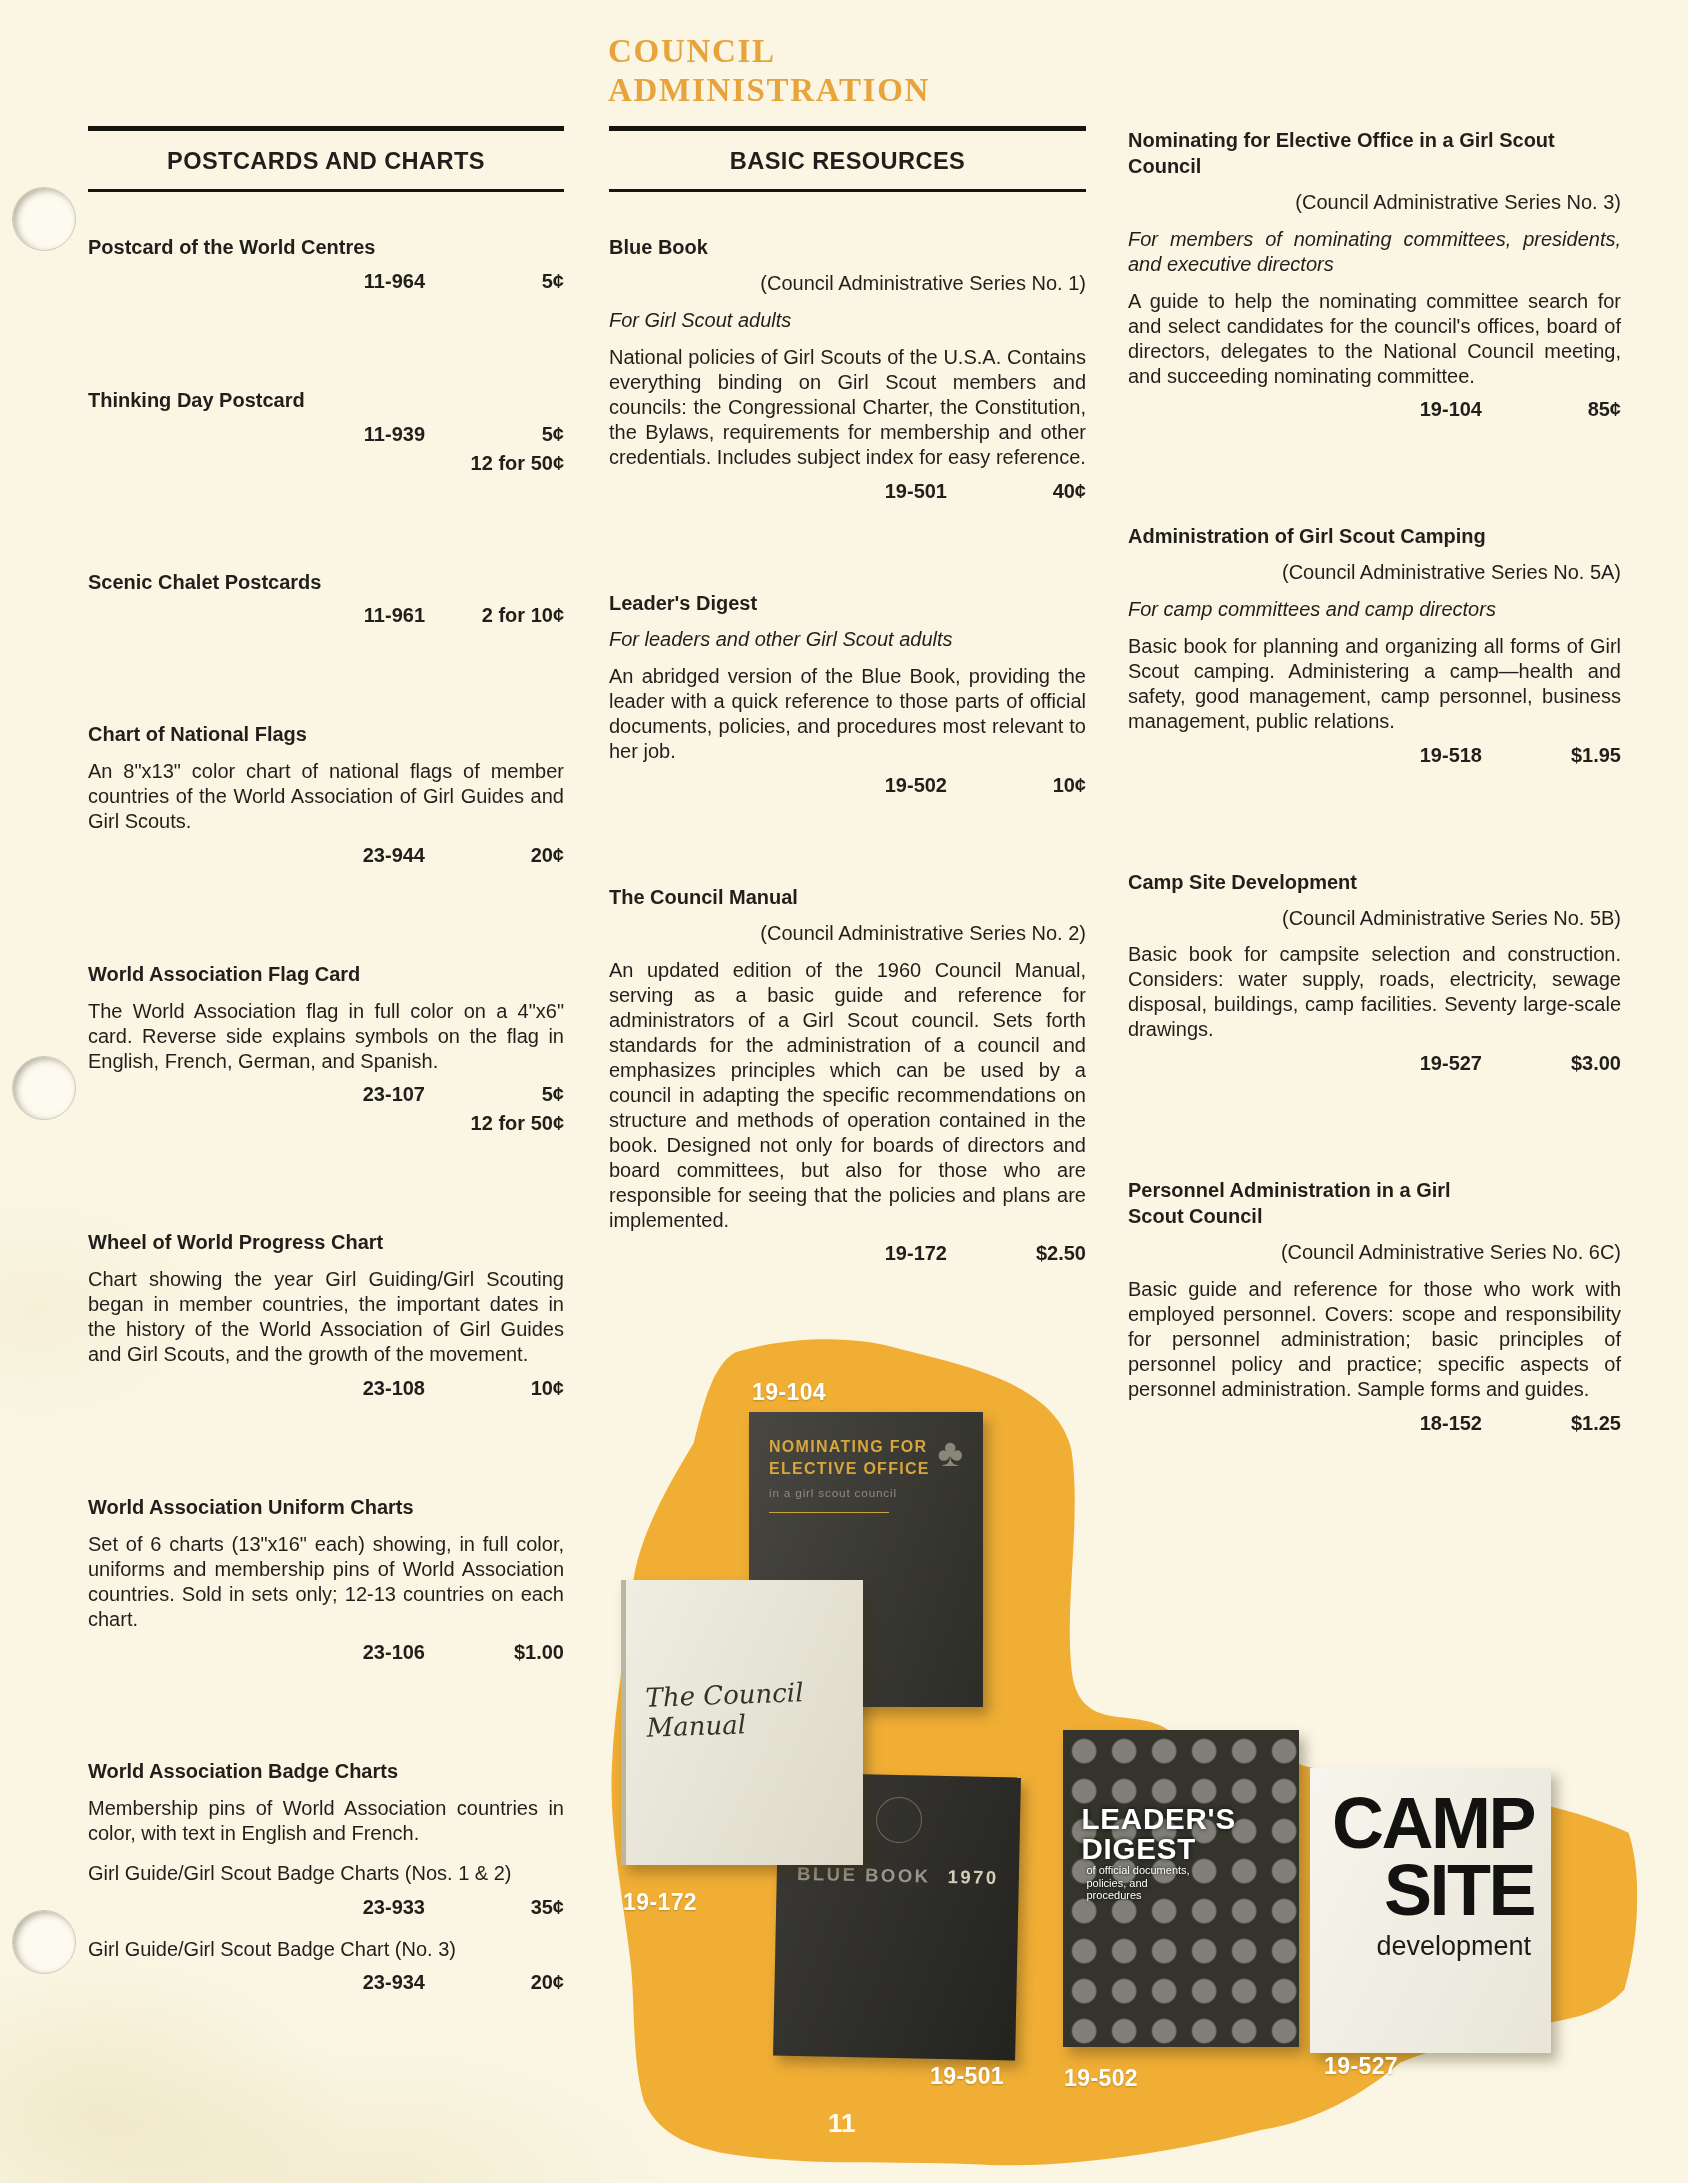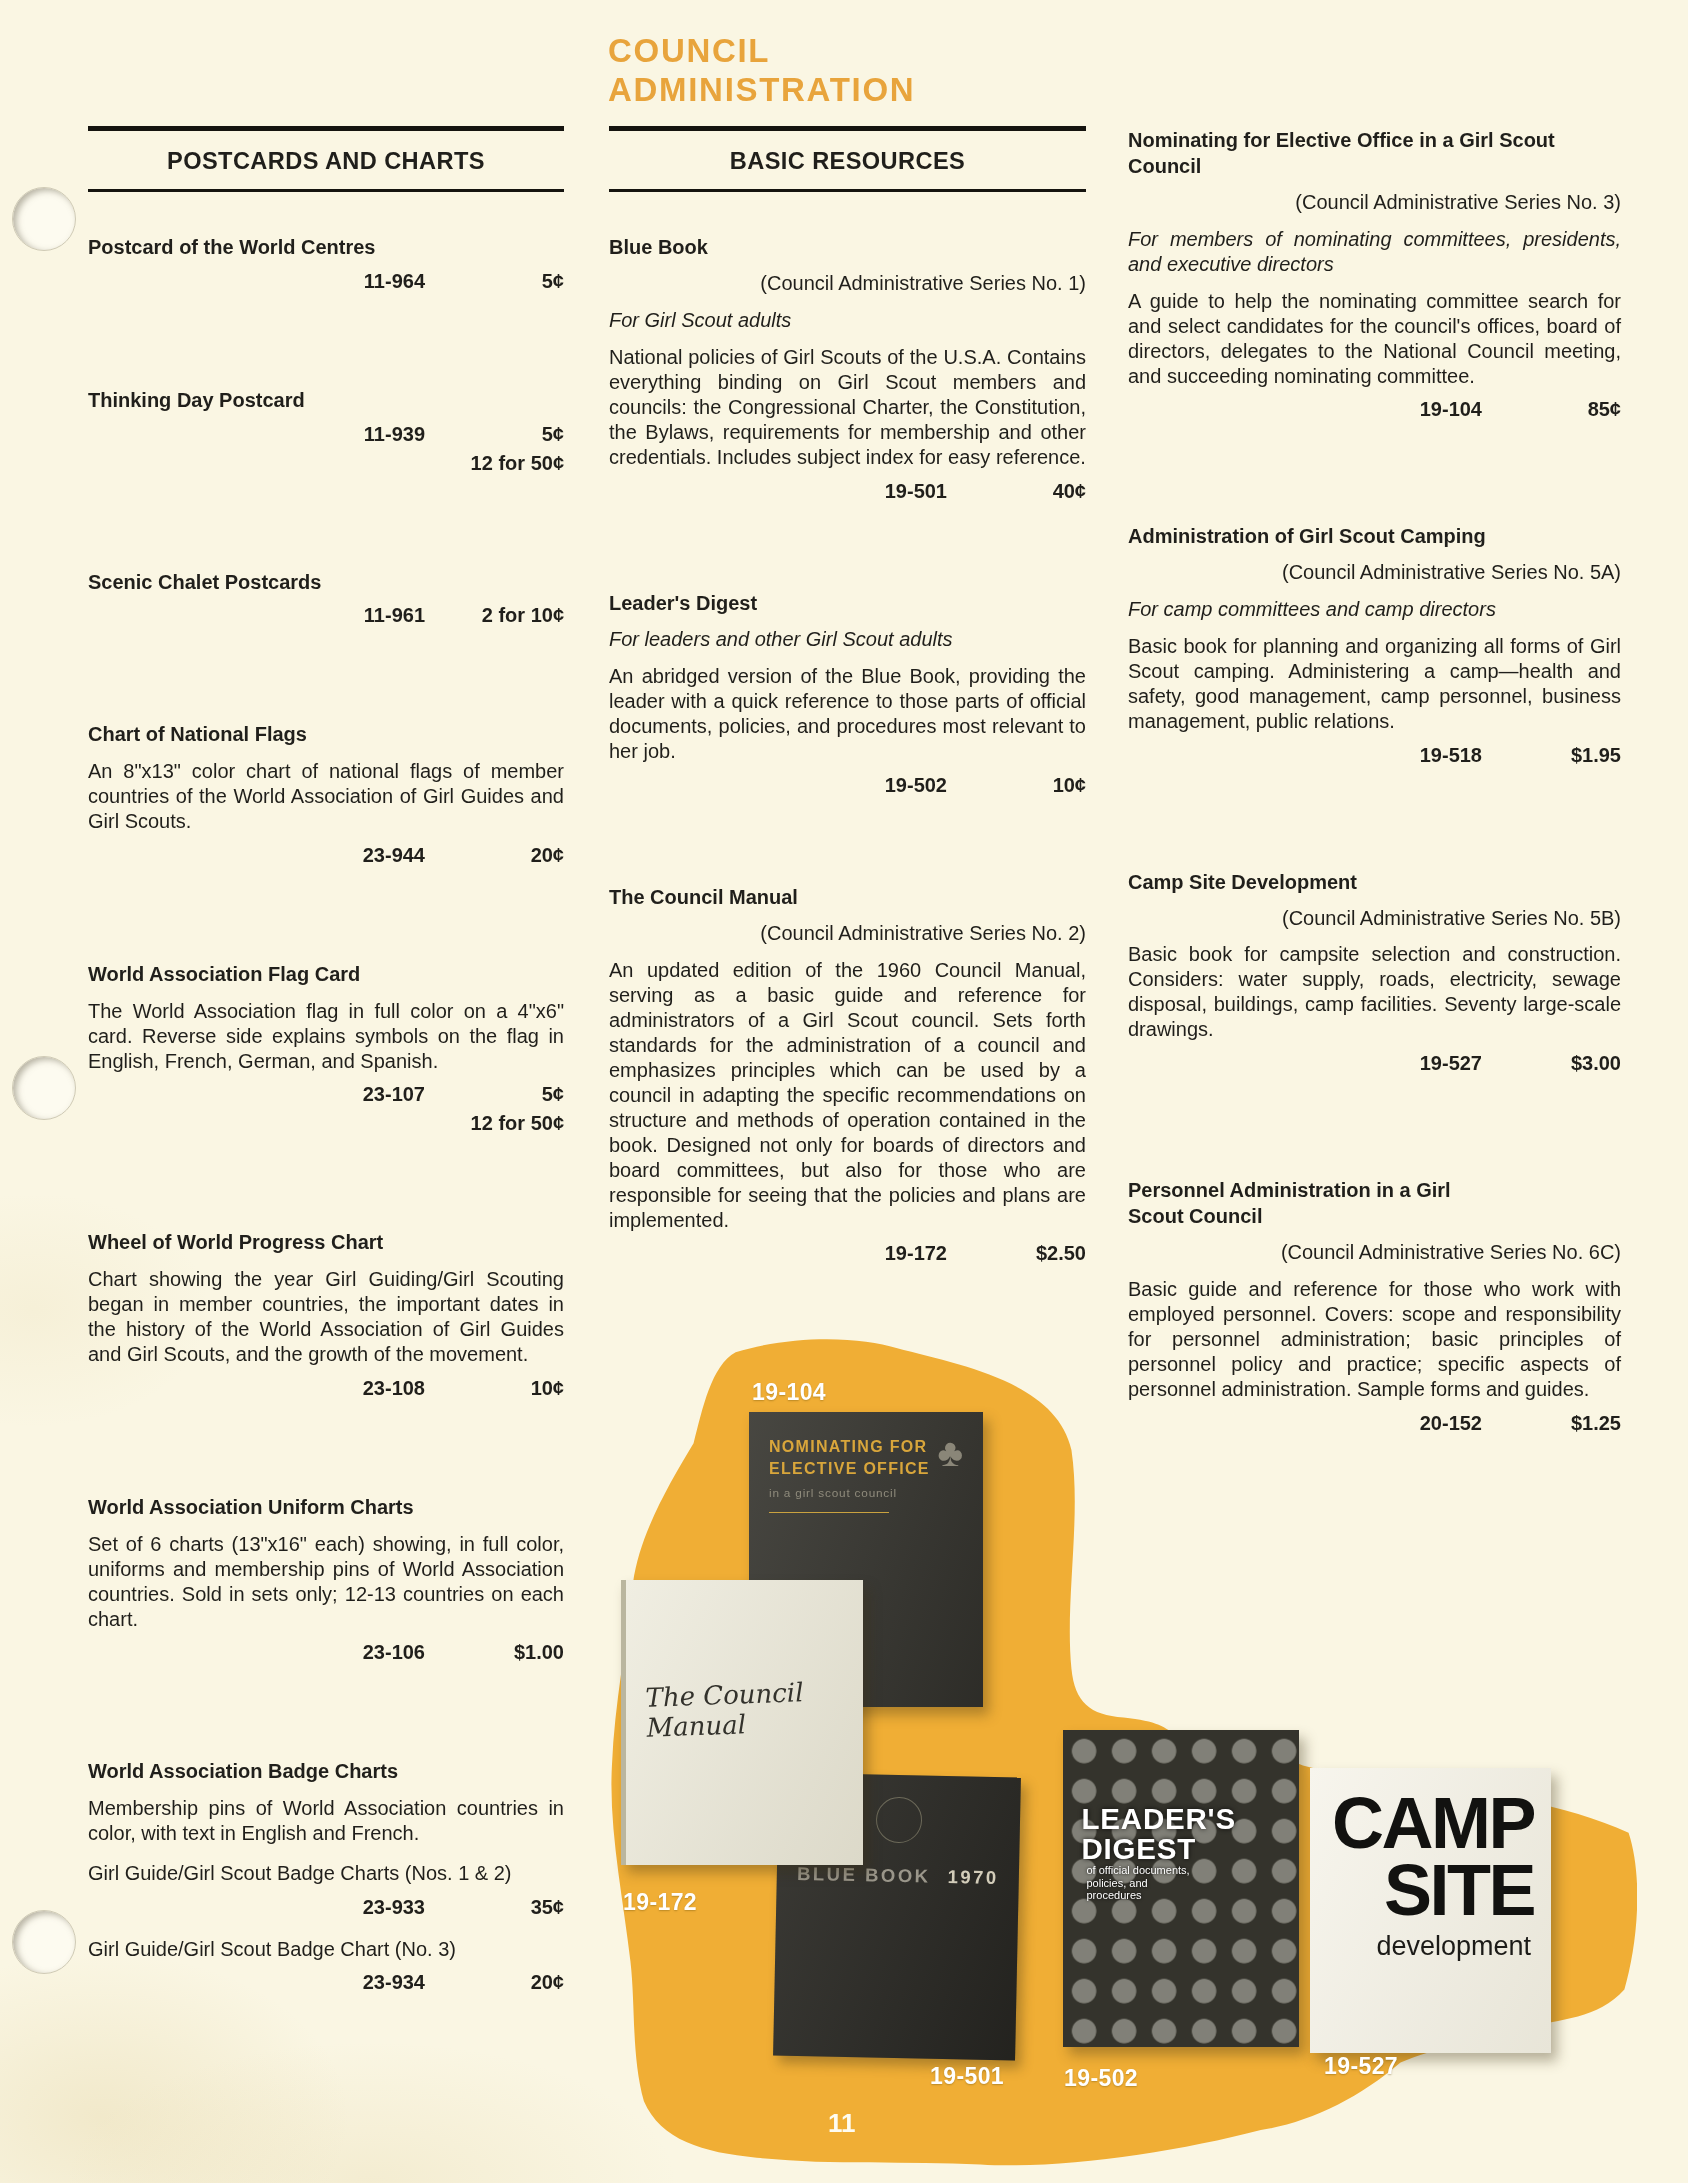--- a/index.html
+++ b/index.html
@@ -8,21 +8,21 @@
     background-color:#faf6e3;
     background-image:
       radial-gradient(ellipse 354px 236px at 6% 97%, rgba(210,186,115,.22), transparent 70%),
       radial-gradient(ellipse 438px 202px at 22% 100%, rgba(210,186,115,.16), transparent 70%),
       radial-gradient(ellipse 253px 168px at 2% 60%, rgba(210,186,115,.10), transparent 70%);
     font-family:"Liberation Sans",sans-serif;
     color:#201f1b;font-size:20px;
   }
   .doc-title{
     position:absolute;left:608px;top:32px;margin:0;
-    font-family:Liberation Sans, sans-serif;font-weight:bold;
+    font-family:Liberation Serif, serif;font-weight:bold;
     font-size:33px;line-height:1.18;color:#e8a43c;letter-spacing:1.7px;
   }
   .col{position:absolute;}
   .col1{left:88px;top:126px;width:476px;}
   .col2{left:609px;top:126px;width:477px;}
   .col3{left:1128px;top:127px;width:493px;}
   .col-header{
     border-top:5px solid #15140f;border-bottom:3.4px solid #15140f;
     text-align:center;font-weight:bold;font-size:23.6px;
     padding:17px 0 14.3px;letter-spacing:0.4px;margin-bottom:42px;
@@ -260,21 +260,21 @@
         <span class="code">19-527</span>
         <span class="price">$3.00</span>
       </div>
     </section>
 
     <section class="item">
       <h3 class="item-title narrow-title">Personnel Administration in a Girl Scout Council</h3>
       <div class="series">(Council Administrative Series No. 6C)</div>
       <p class="body-text" style="margin-bottom:0;">Basic guide and reference for those who work with employed personnel. Covers: scope and responsibility for personnel administration; basic principles of personnel policy and practice; specific aspects of personnel administration. Sample forms and guides.</p>
       <div class="price-row">
-        <span class="code">20-152</span>
+        <span class="code">18-152</span>
         <span class="price">$1.25</span>
       </div>
     </section>
   </div>
 
   <svg class="blob-svg" width="1052" height="846" viewBox="0 0 1250 1005" aria-hidden="true">
     <path fill="#f0ae35" d="M179,24
       C 250,2 330,6 370,19
       C 450,40 560,60 578,140
       C 590,220 570,320 578,400

